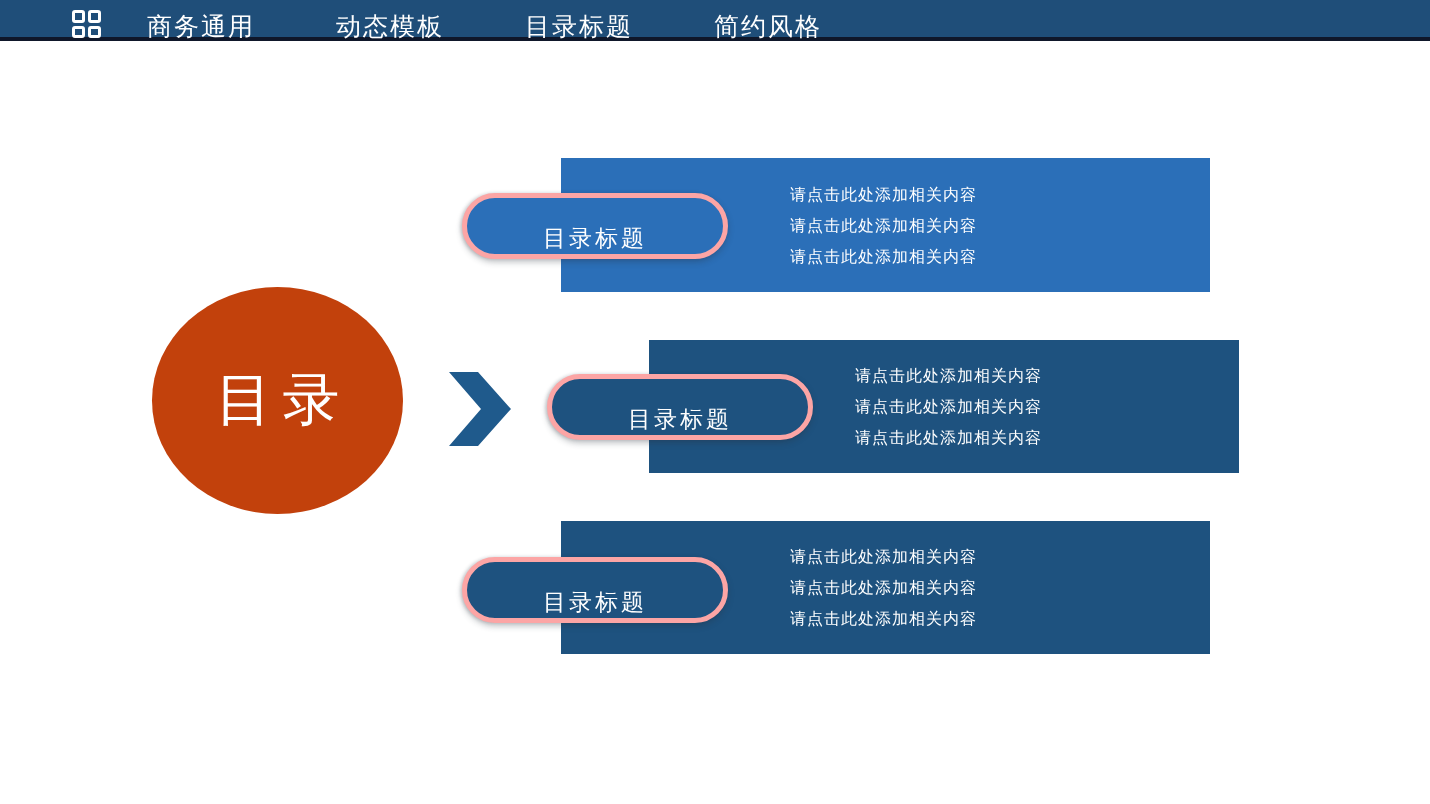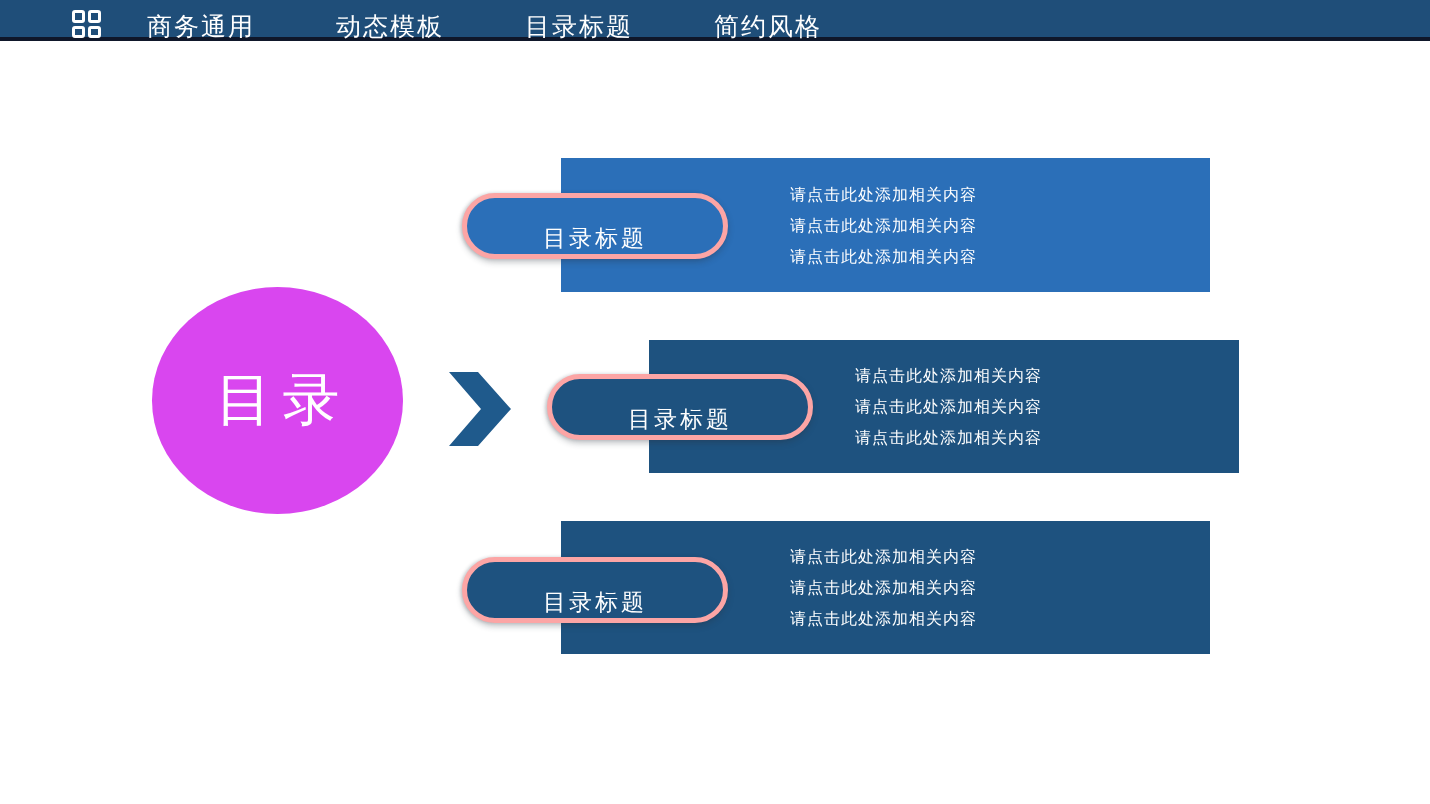--- a/index.html
+++ b/index.html
@@ -25,21 +25,21 @@
   .grid-icon span { border:3px solid #fff; border-radius:3px; }
   .nav-items { display:flex; margin-left:46px; margin-top:13px; }
   .nav-item {
     color:#ffffff; font-size:25px; line-height:26px; letter-spacing:2px;
     margin-right:81px; white-space:nowrap; cursor:pointer;
   }
 
   
   .hub {
     position:absolute; left:152px; top:287px; width:251px; height:227px;
-    border-radius:50%; background:#d946ef;
+    border-radius:50%; background:#c2410c;
     display:flex; align-items:center; justify-content:center;
     color:#fff; font-size:57px; letter-spacing:10px; padding-left:10px;
   }
   .chevron { position:absolute; left:448px; top:372px; }
 
   .row-rect {
     position:absolute; color:#fff;
     display:flex; flex-direction:column; justify-content:center;
   }
   .rect-1 { left:561px; top:158px; width:649px; height:134px; background:#2B6FB8; }

